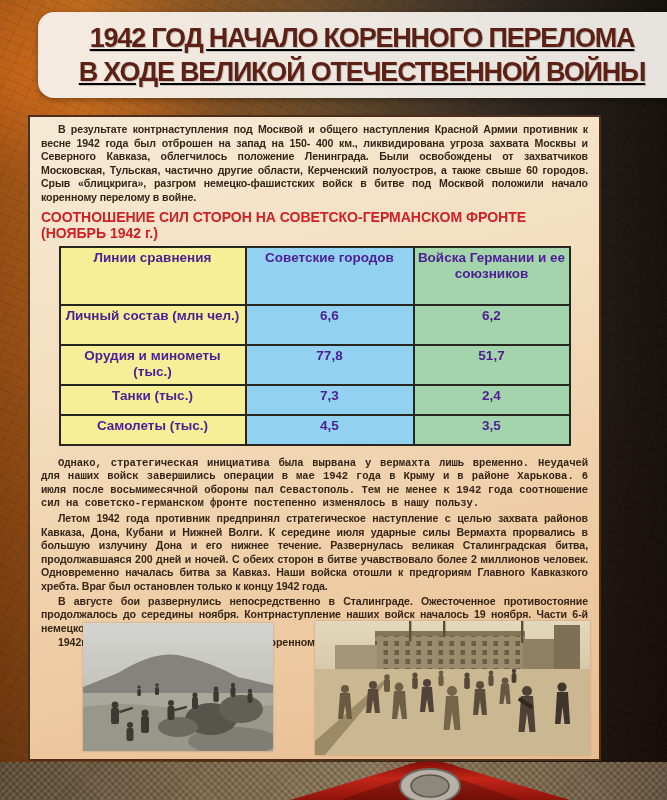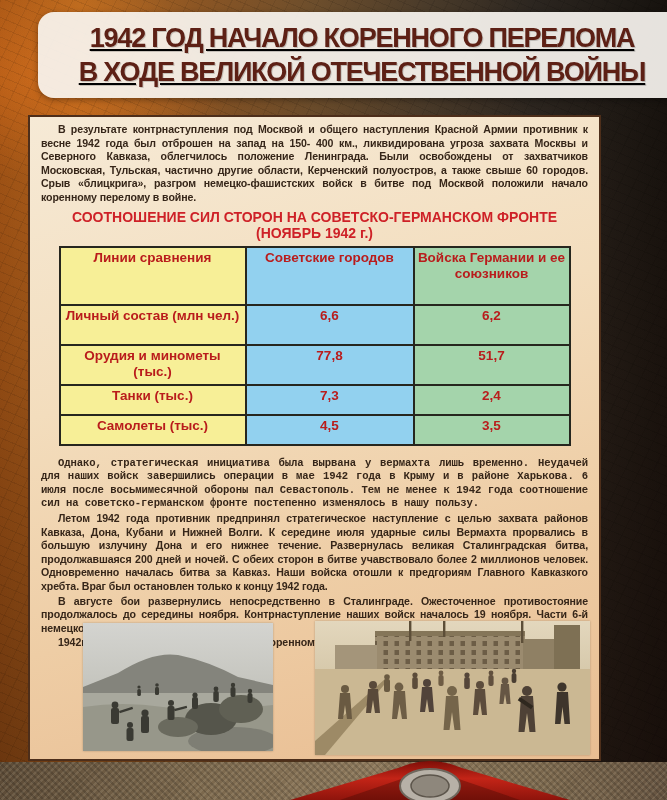--- a/index.html
+++ b/index.html
@@ -48,30 +48,30 @@
     position:absolute;left:28px;top:115px;width:573px;height:646px;
     border:2px solid #4d2e1a;
     background:linear-gradient(165deg,#f6ead6 0%, #f3ddbd 38%, #eecda5 68%, #e9bd92 100%);
     padding:6px 11px;box-sizing:border-box;overflow:hidden;
   }
   .body-text{
     color:#362619;font-weight:bold;font-size:10.6px;line-height:13.6px;
     letter-spacing:-0.1px;text-align:justify;margin:0 0 1px 0;text-indent:17px;
   }
   .section-heading{
-    text-align:center;color:#ce2127;font-weight:bold;font-size:14px;line-height:16px;
+    color:#ce2127;font-weight:bold;font-size:14px;line-height:16px;
     margin:4px 0 5px 0;
   }
   .section-heading .h-line{display:block;}
   
   table.forces{
     border-collapse:collapse;margin:0 auto;width:490px;table-layout:fixed;
   }
   table.forces td,table.forces th{
-    border:2px solid #26261e;font-weight:bold;color:#b91c1c;
+    border:2px solid #26261e;font-weight:bold;color:#4c1d95;
     text-align:center;vertical-align:top;padding:2px 3px;
   }
   table.forces th{font-size:13.5px;line-height:16.5px;}
   table.forces td{font-size:13.5px;line-height:16.5px;}
   .col-cmp{width:178px;background:#f7ef97;}
   .col-sov{width:160px;background:#92d1ef;}
   .col-ger{width:148px;background:#a4d4ab;}
   th.col-cmp,th.col-sov{vertical-align:top;}
   tr.hdr th{height:52px;}
   tr.r2l td{height:34px;}

